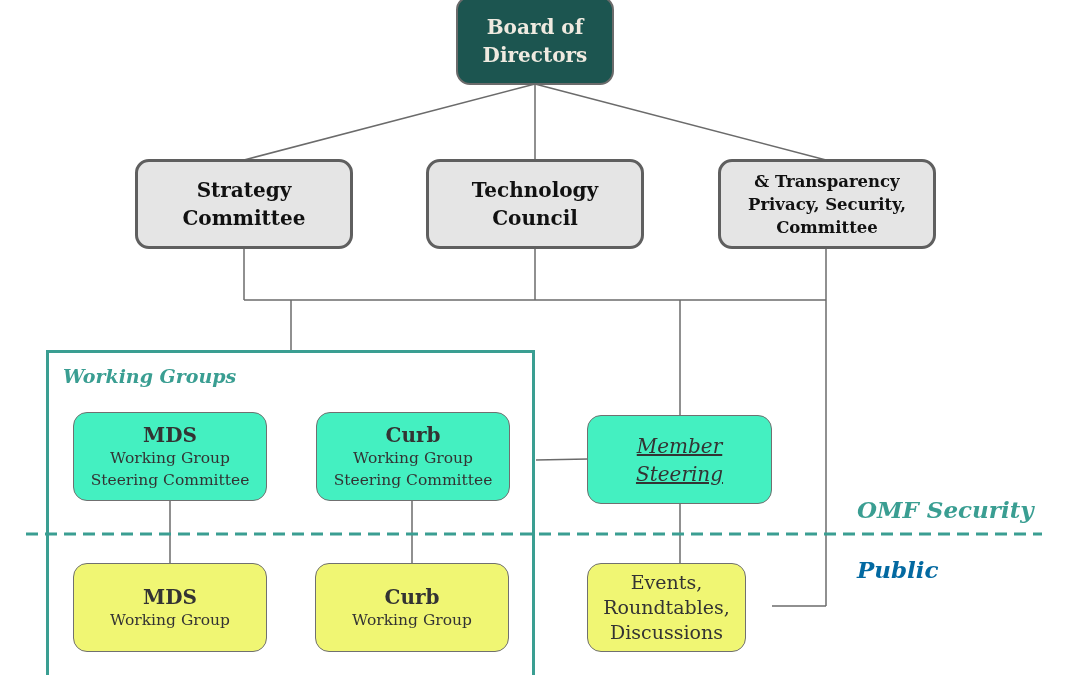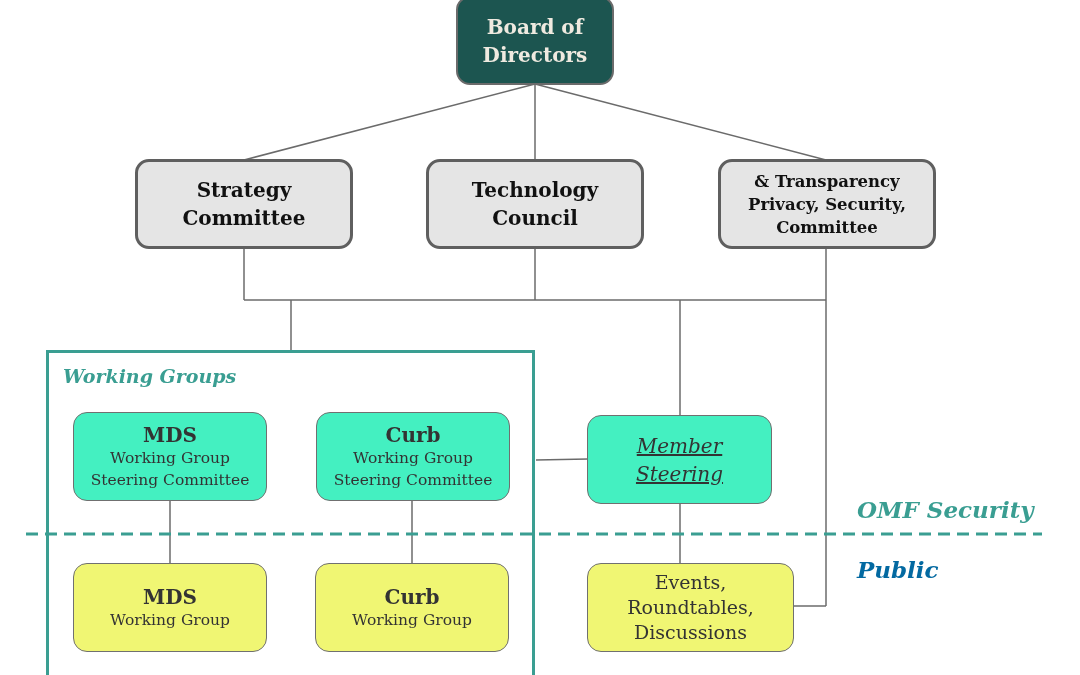--- a/index.html
+++ b/index.html
@@ -113,20 +113,20 @@
 
 <div class="box yellow" style="left:73px; top:563px; width:194px; height:89px;">
   <span class="title">MDS</span>
   <span class="sub">Working Group</span>
 </div>
 <div class="box yellow" style="left:315px; top:563px; width:194px; height:89px;">
   <span class="title">Curb</span>
   <span class="sub">Working Group</span>
 </div>
 
-<div class="box yellow events" style="left:587px; top:563px; width:207px; height:89px;">
+<div class="box yellow events" style="left:587px; top:563px; width:159px; height:89px;">
   <span>Events,</span>
   <span>Roundtables,</span>
   <span>Discussions</span>
 </div>
 
 <div class="label omf-label">OMF Security</div>
 <div class="label public-label">Public</div>
 
 </body></html>

